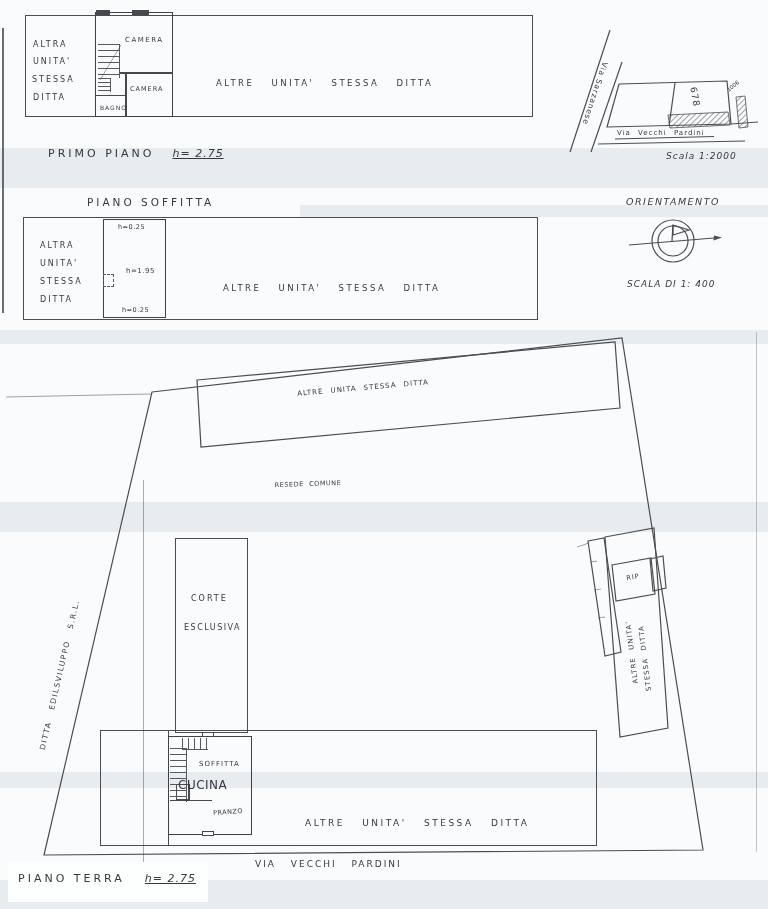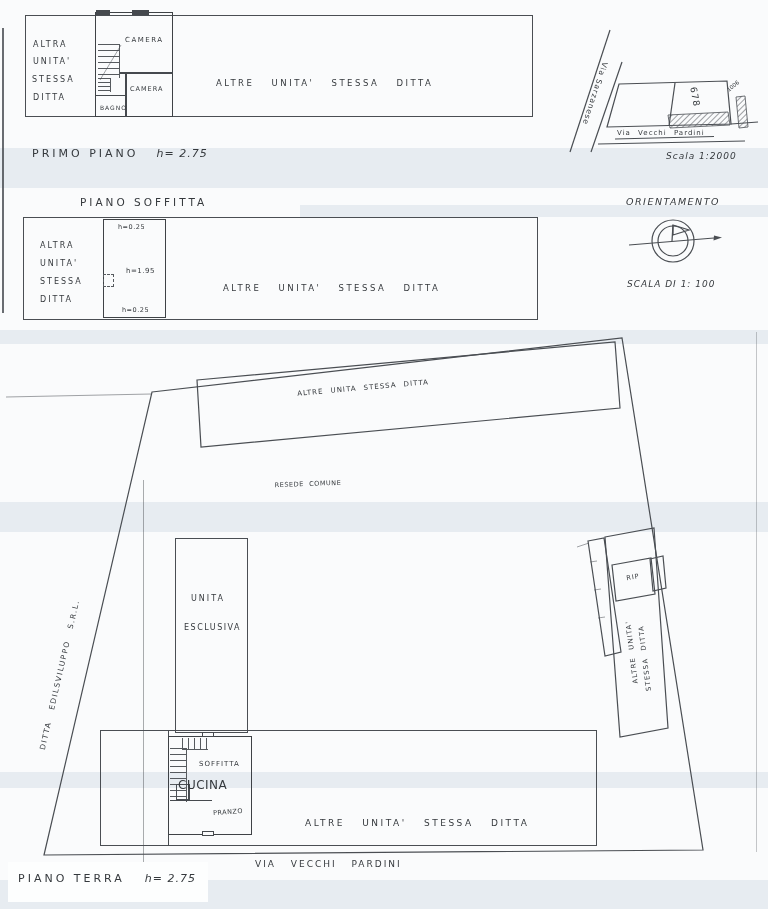--- a/index.html
+++ b/index.html
@@ -12,21 +12,21 @@
   .band { position:absolute; left:0; width:768px; background:rgba(200,214,224,0.38); }
   svg.overlay { position:absolute; left:0; top:0; pointer-events:none; }
   .ln   { fill:none; stroke:#4a4e53; stroke-width:1.2; }
   .lnthin { fill:none; stroke:#4a4e53; stroke-width:0.8; opacity:0.65; }
   .rect { position:absolute; border:1px solid #4a4e53; box-sizing:border-box; }
   .rect.thick { border-width:1.6px; border-color:#3e4246; }
   .wall { position:absolute; background:#45494e; }
   .lbl  { position:absolute; white-space:nowrap; letter-spacing:2px; color:#35393d; }
   .wide { word-spacing:12px; letter-spacing:2.5px;margin-top:24px; }
   .title { display:flex; gap:18px; font-size:11px; letter-spacing:3px; }
-  .hnote { font-style:italic; letter-spacing:1px; }
+  .hnote { font-style:italic; letter-spacing:1px;text-decoration:underline; }
   .it { font-style:italic; }
   .rot { transform-origin:50% 50%; text-align:center; }
   .stairs-v { position:absolute; box-sizing:border-box;
     background:repeating-linear-gradient(to bottom,#565a5e 0 1px,transparent 1px 6px);
     border-right:1px solid #565a5e; }
   .stairs-h { position:absolute; box-sizing:border-box;
     background:repeating-linear-gradient(to right,#565a5e 0 1px,transparent 1px 6px);
     border-bottom:1px solid #565a5e; }
   .dashed { position:absolute; border:1px dashed #565a5e; box-sizing:border-box; }
   .tick { position:absolute; background:#fafbfc; border:1px solid #45494e; box-sizing:border-box; }
@@ -60,50 +60,50 @@
   <div class="lbl" style="left:125px;top:36px;font-size:7px;letter-spacing:1.5px;">CAMERA</div>
   <div class="lbl" style="left:130px;top:85px;font-size:6.5px;letter-spacing:1px;">CAMERA</div>
   <div class="lbl" style="left:100px;top:104px;font-size:6px;letter-spacing:1px;">BAGNO</div>
 
   <div class="lbl" style="left:33px;top:40px;font-size:8px;">ALTRA</div>
   <div class="lbl" style="left:33px;top:57px;font-size:8px;">UNITA'</div>
   <div class="lbl" style="left:32px;top:75px;font-size:8px;">STESSA</div>
   <div class="lbl" style="left:33px;top:93px;font-size:8px;">DITTA</div>
   <div class="lbl wide" style="left:216px;top:54px;font-size:8.5px;">ALTRE UNITA' STESSA DITTA</div>
 
-  <div class="lbl title" style="left:32px;top:147px;">
+  <div class="lbl title" style="left:48px;top:147px;">
     <span>PRIMO PIANO</span>
     <span class="hnote">h= 2.75</span>
   </div>
 
-  <div class="lbl" style="left:80px;top:196px;font-size:10.5px;letter-spacing:3px;">PIANO SOFFITTA</div>
+  <div class="lbl" style="left:87px;top:196px;font-size:10.5px;letter-spacing:3px;">PIANO SOFFITTA</div>
   <div class="rect" style="left:23px;top:217px;width:515px;height:103px;"></div>
   <div class="rect thick" style="left:103px;top:219px;width:63px;height:99px;"></div>
   <div class="dashed" style="left:103px;top:274px;width:11px;height:13px;"></div>
   <div class="lbl" style="left:118px;top:223px;font-size:6.5px;letter-spacing:0.5px;">h=0.25</div>
   <div class="lbl" style="left:126px;top:267px;font-size:7px;letter-spacing:0.5px;">h=1.95</div>
   <div class="lbl" style="left:122px;top:306px;font-size:6.5px;letter-spacing:0.5px;">h=0.25</div>
 
   <div class="lbl" style="left:40px;top:241px;font-size:8px;">ALTRA</div>
   <div class="lbl" style="left:40px;top:259px;font-size:8px;">UNITA'</div>
   <div class="lbl" style="left:40px;top:277px;font-size:8px;">STESSA</div>
   <div class="lbl" style="left:40px;top:295px;font-size:8px;">DITTA</div>
   <div class="lbl wide" style="left:223px;top:259px;font-size:8.5px;">ALTRE UNITA' STESSA DITTA</div>
 
   <div class="lbl rot" style="left:548px;top:89px;width:94px;font-size:7.5px;letter-spacing:1px;transform:rotate(108deg);">Via Sarzanese</div>
   <div class="lbl rot" style="left:681px;top:92px;width:28px;font-size:9px;letter-spacing:1px;transform:rotate(80deg);">678</div>
   <div class="lbl rot" style="left:720px;top:83px;width:26px;font-size:5.5px;letter-spacing:0;transform:rotate(-40deg);">1006</div>
   <div class="lbl" style="left:617px;top:129px;font-size:7px;letter-spacing:1px;word-spacing:4px;">Via Vecchi Pardini</div>
   <div class="lbl it" style="left:666px;top:151px;font-size:9px;letter-spacing:1px;">Scala 1:2000</div>
 
   <div class="lbl it" style="left:626px;top:196px;font-size:9.5px;letter-spacing:1.5px;">ORIENTAMENTO</div>
-  <div class="lbl it" style="left:627px;top:279px;font-size:9px;letter-spacing:1px;">SCALA DI 1: 100</div>
+  <div class="lbl it" style="left:627px;top:279px;font-size:9px;letter-spacing:1px;">SCALA DI 1: 400</div>
 
   <div class="rect" style="left:175px;top:538px;width:73px;height:195px;border-width:1.4px;"></div>
-  <div class="lbl" style="left:191px;top:594px;font-size:8px;letter-spacing:2px;">UNITA</div>
+  <div class="lbl" style="left:191px;top:594px;font-size:8px;letter-spacing:2px;">CORTE</div>
   <div class="lbl" style="left:184px;top:623px;font-size:8px;letter-spacing:1.5px;">ESCLUSIVA</div>
 
   <div class="lbl rot" style="left:283px;top:384px;width:160px;font-size:7px;letter-spacing:1px;word-spacing:4px;transform:rotate(-5deg);">ALTRE UNITA STESSA DITTA</div>
   <div class="lbl rot" style="left:268px;top:480px;width:80px;font-size:6.5px;letter-spacing:0.5px;word-spacing:3px;transform:rotate(-2deg);">RESEDE COMUNE</div>
 
   <div class="lbl rot" style="left:588px;top:648px;width:88px;font-size:6.8px;letter-spacing:1.2px;word-spacing:4px;transform:rotate(-97deg);">ALTRE UNITA'</div>
   <div class="lbl rot" style="left:601px;top:654px;width:88px;font-size:6.8px;letter-spacing:1.2px;word-spacing:4px;transform:rotate(-97deg);">STESSA DITTA</div>
   <div class="lbl rot" style="left:616px;top:573px;width:34px;font-size:6.5px;letter-spacing:1px;transform:rotate(-10deg);">RIP</div>
 
   <div class="rect" style="left:100px;top:730px;width:497px;height:116px;"></div>

